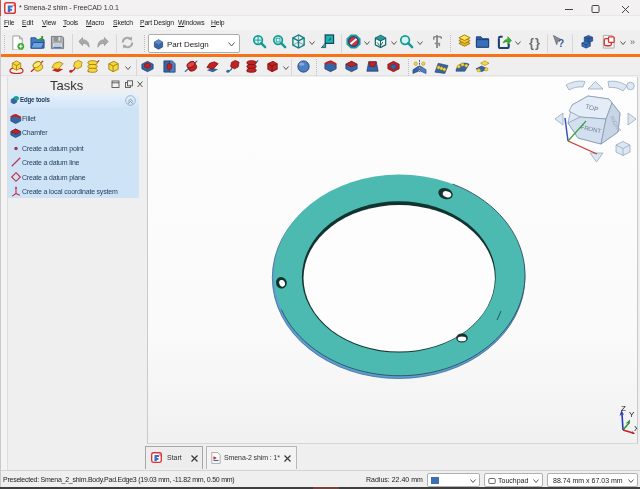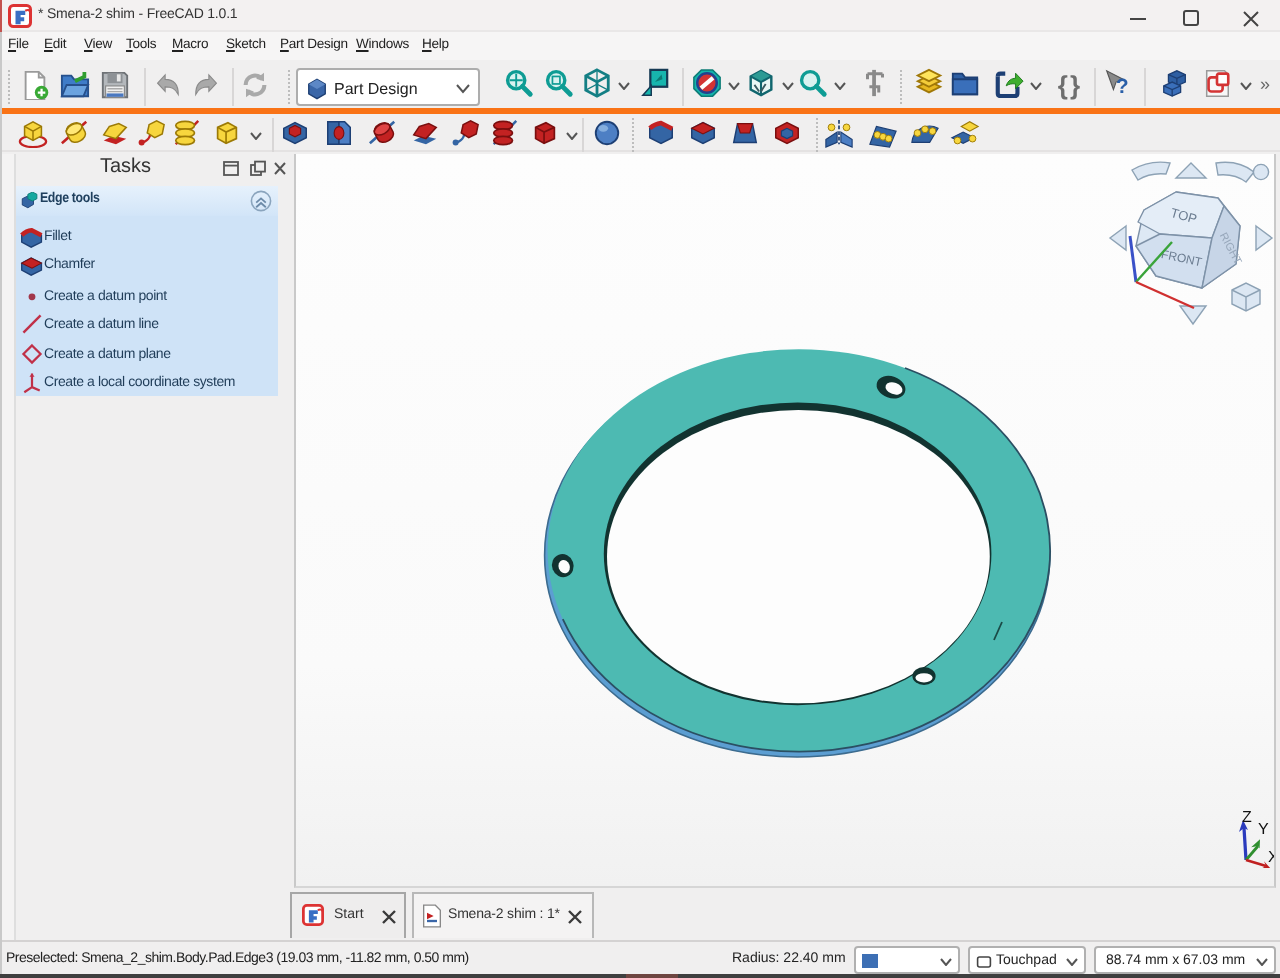--- a/index.html
+++ b/index.html
@@ -293,21 +293,21 @@
 </svg>
 <svg class="ic" style="left:475px;top:2px" viewBox="0 0 16 16">
 <path d="M1 10.5l6-3 6 3-6 3z" fill="#3465a4" stroke="#1d3f74" stroke-width="0.6"></path>
 <path d="M6 4.5l4.5-2.5 4.5 2.5-4.5 2.5z" fill="#f7d63e" stroke="#9c7a06" stroke-width="0.6"></path>
 <circle cx="4" cy="12" r="1.8" fill="#f7d63e" stroke="#9c7a06" stroke-width="0.5"></circle>
       <circle cx="12" cy="11" r="1.8" fill="#f7d63e" stroke="#9c7a06" stroke-width="0.5"></circle>
 </svg>
 </div>
 <div class="abs" style="left:0;top:77px;width:143px;height:393px;background:#f0efef">
 <div class="abs" style="left:0;top:0;width:8px;height:393px;background:#f4f3f3;border-right:1px solid #dedede"></div>
-<div class="abs" style="left:50px;top:1px;font-size:10px;color:#333">Tasks</div>
+<div class="abs" style="left:50px;top:1px;font-size:13px;color:#333">Tasks</div>
 <svg class="abs" style="left:111px;top:3px" width="32" height="9" viewBox="0 0 32 9">
 <rect x="1" y="1" width="7" height="6.5" fill="none" stroke="#555" stroke-width="0.9"></rect>
 <line x1="1" y1="2.8" x2="8" y2="2.8" stroke="#555" stroke-width="0.9"></line>
 <rect x="14.5" y="2.5" width="5" height="5" fill="none" stroke="#555" stroke-width="0.9"></rect>
 <rect x="16.5" y="0.8" width="5" height="5" fill="#f0efef" stroke="#555" stroke-width="0.9"></rect>
 <path d="M26.5 1.5l5 5.5M31.5 1.5l-5 5.5" stroke="#555" stroke-width="1"></path>
 </svg>
 <div class="abs" style="left:8px;top:16px;width:131px;height:105px;background:#cfe3f7">
 <div class="abs" style="left:0;top:0;width:131px;height:15px;background:linear-gradient(180deg,#e6f1fc,#d2e5f8)"></div>
 <svg class="abs" style="left:2px;top:3px" width="9" height="9" viewBox="0 0 16 16">

